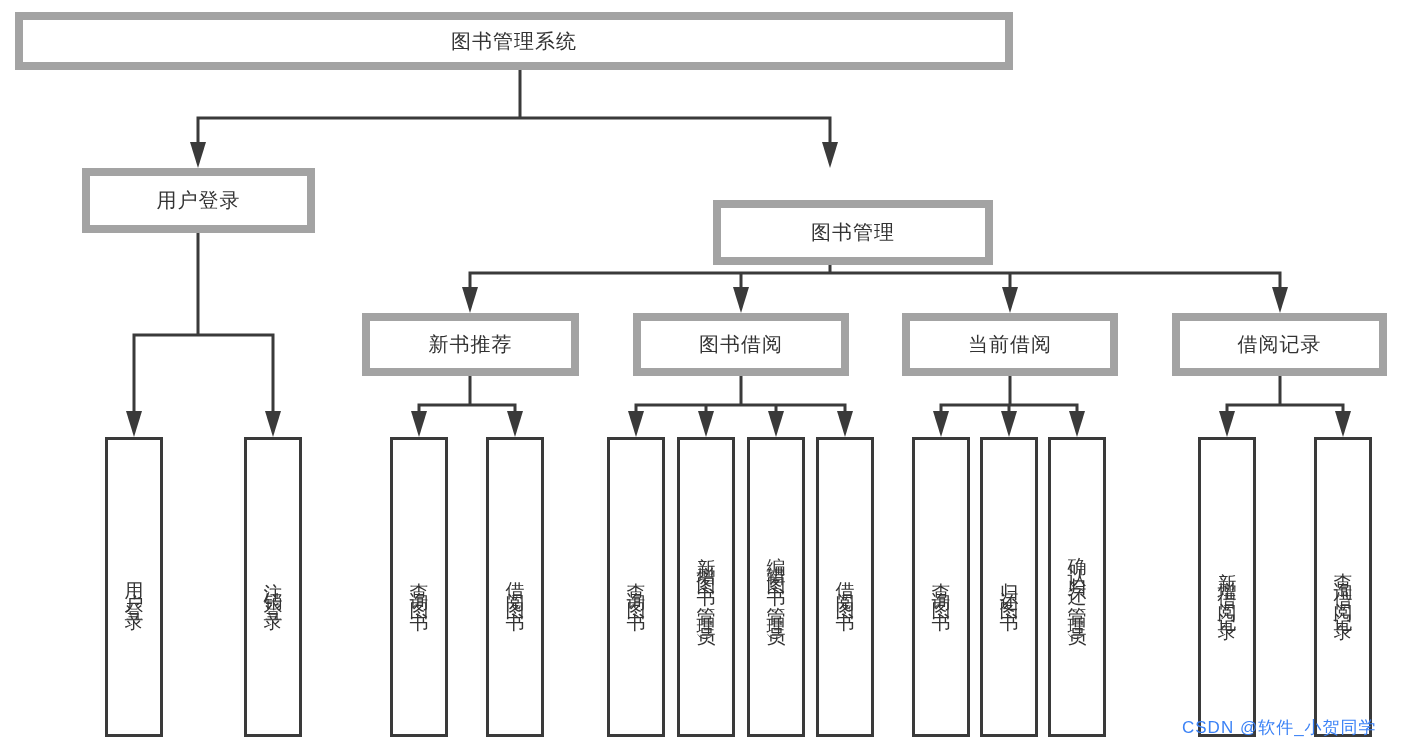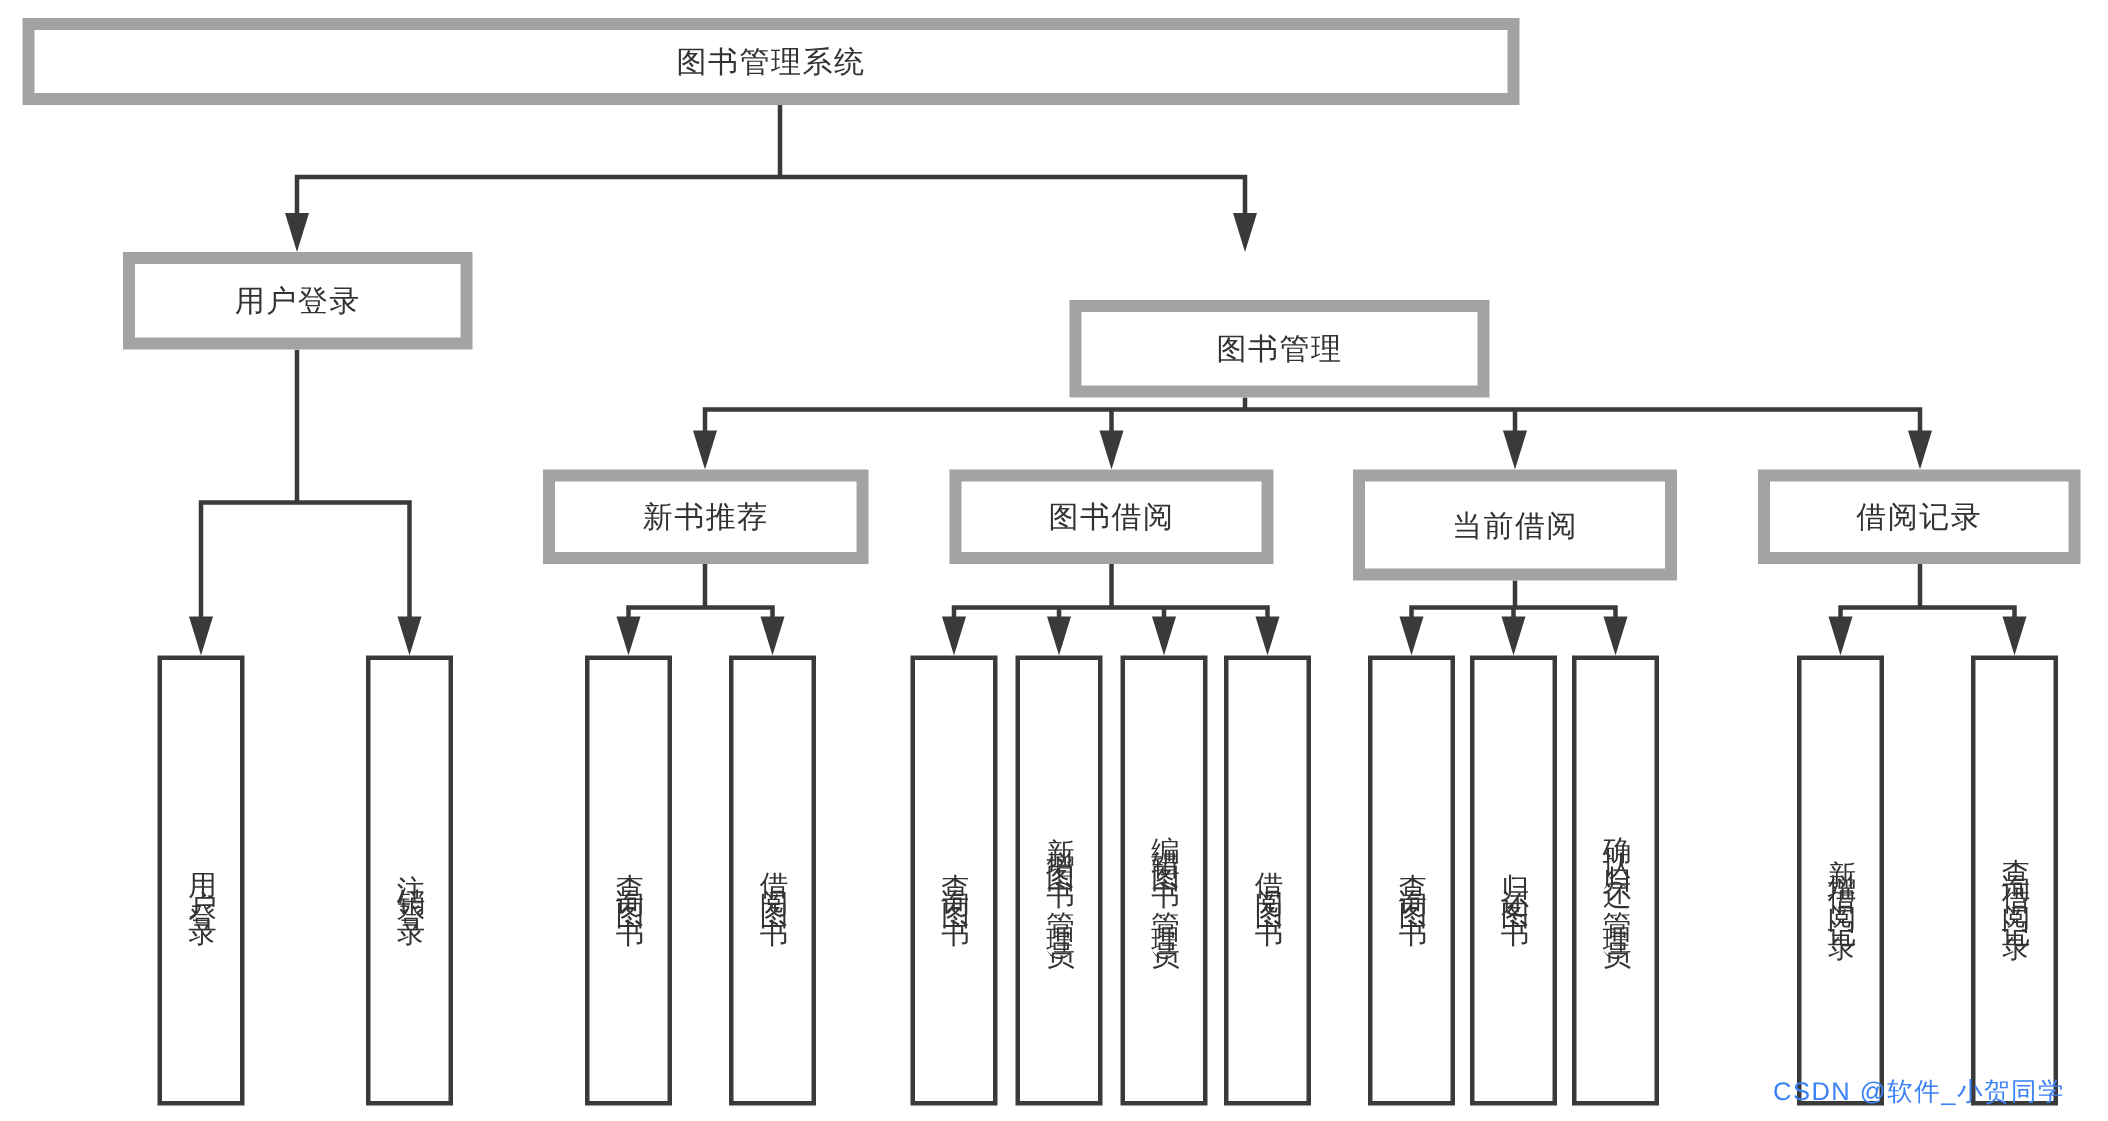--- a/index.html
+++ b/index.html
@@ -44,21 +44,21 @@
     white-space: nowrap;
   }
   
   .root  { left: 15px;   top: 12px;  width: 998px; height: 58px; }
   
   .n-user { left: 82px;  top: 168px; width: 233px; height: 65px; }
   .n-mgmt { left: 713px; top: 168px; width: 280px; height: 65px; margin-top: 32px; }
   
   .g-new     { left: 362px;  top: 313px; width: 217px; height: 63px; }
   .g-borrow  { left: 633px;  top: 313px; width: 216px; height: 63px; }
-  .g-current { left: 902px;  top: 313px; width: 216px; height: 74px; }
+  .g-current { left: 902px;  top: 313px; width: 216px; height: 63px; }
   .g-record  { left: 1172px; top: 313px; width: 215px; height: 63px; }
   
   .leaf {
     position: absolute;
     box-sizing: border-box;
     top: 437px;
     width: 58px;
     height: 300px;
     background: #ffffff;
     border: 3px solid #3a3a3a;

